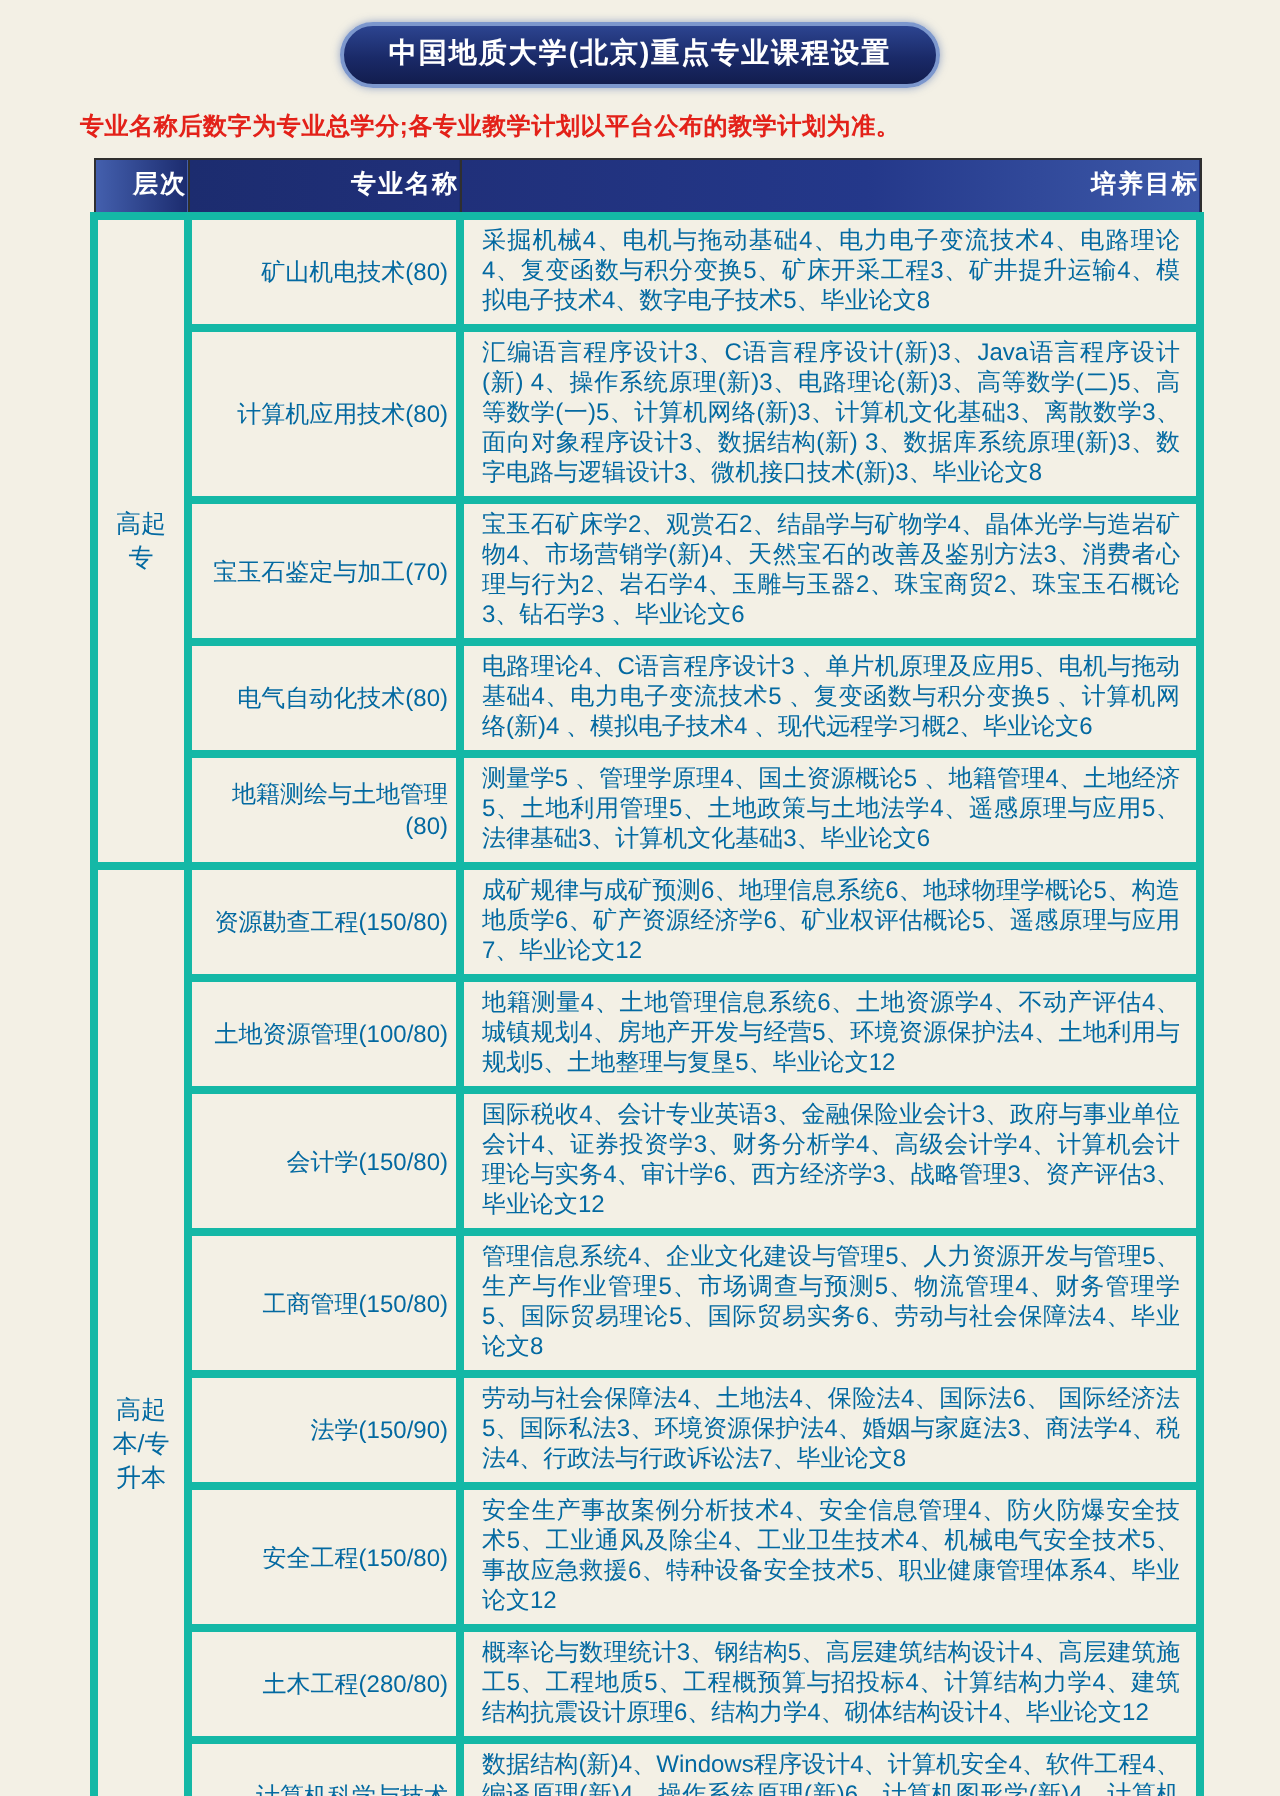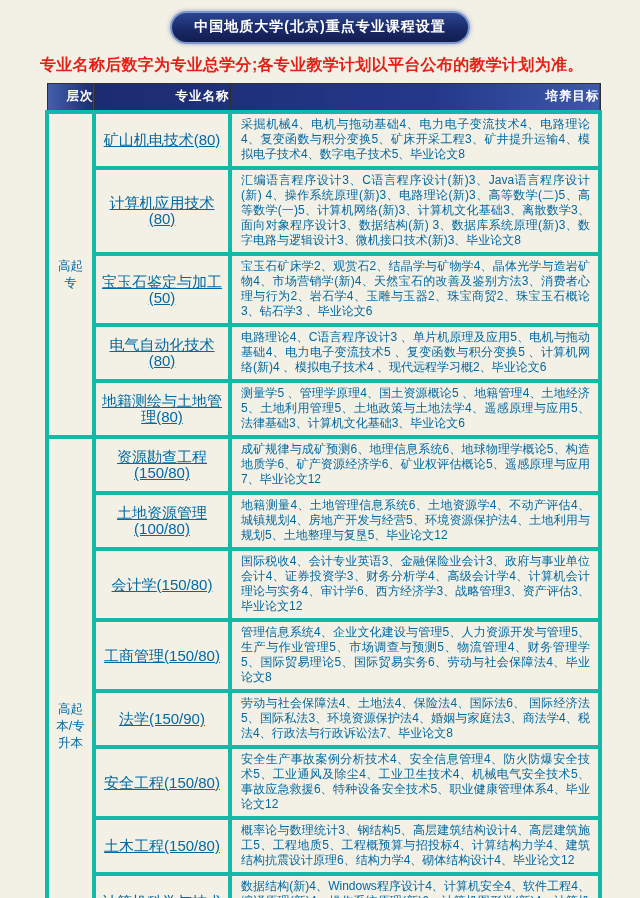--- a/index.html
+++ b/index.html
@@ -22,21 +22,21 @@
     font-size:14px;
     font-weight:bold;
     letter-spacing:1px;
     padding:5px 22px 6px 22px;
     box-shadow:0 0 4px rgba(70,100,170,.55);
     white-space:nowrap;
   }
   .notice{
     margin:11px 0 7px 40px;
     color:#e32119;
-    font-size:16px;
+    font-size:12px;
     font-weight:bold;
     letter-spacing:.3px;
   }
   table.courses{
     margin-left:45px;
     width:553px;
     border-collapse:collapse;
     table-layout:fixed;
     border:1.5px solid #2f2f2f;
   }
@@ -60,25 +60,24 @@
     color:#0369a1;
     vertical-align:middle;
   }
   td.level-cell{
     text-align:center;
     font-size:12.5px;
     padding:16px 3px;
     line-height:17px;
   }
   td.major-cell{
-    text-align:center;
-    font-size:15px;
+    text-align:right;
+    font-size:12px;
     padding:2px 4px;
     line-height:16px;
-    text-decoration:underline;
   }
   td.obj-cell{
     font-size:12px;
     line-height:15px;
     padding:3px 8px 4px 9px;
     text-align:justify;
   }
 </style>
 </head>
 <body>
@@ -106,21 +105,21 @@
       <tr>
         <td rowspan="5" class="level-cell">高起专</td>
         <td class="major-cell">矿山机电技术(80)</td>
         <td class="obj-cell">采掘机械4、电机与拖动基础4、电力电子变流技术4、电路理论4、复变函数与积分变换5、矿床开采工程3、矿井提升运输4、模拟电子技术4、数字电子技术5、毕业论文8</td>
       </tr>
       <tr>
         <td class="major-cell">计算机应用技术(80)</td>
         <td class="obj-cell">汇编语言程序设计3、C语言程序设计(新)3、Java语言程序设计(新) 4、操作系统原理(新)3、电路理论(新)3、高等数学(二)5、高等数学(一)5、计算机网络(新)3、计算机文化基础3、离散数学3、面向对象程序设计3、数据结构(新) 3、数据库系统原理(新)3、数字电路与逻辑设计3、微机接口技术(新)3、毕业论文8</td>
       </tr>
       <tr>
-        <td class="major-cell">宝玉石鉴定与加工(50)</td>
+        <td class="major-cell">宝玉石鉴定与加工(70)</td>
         <td class="obj-cell">宝玉石矿床学2、观赏石2、结晶学与矿物学4、晶体光学与造岩矿物4、市场营销学(新)4、天然宝石的改善及鉴别方法3、消费者心理与行为2、岩石学4、玉雕与玉器2、珠宝商贸2、珠宝玉石概论3、钻石学3 、毕业论文6</td>
       </tr>
       <tr>
         <td class="major-cell">电气自动化技术(80)</td>
         <td class="obj-cell">电路理论4、C语言程序设计3 、单片机原理及应用5、电机与拖动基础4、电力电子变流技术5 、复变函数与积分变换5 、计算机网络(新)4 、模拟电子技术4 、现代远程学习概2、毕业论文6</td>
       </tr>
       <tr>
         <td class="major-cell">地籍测绘与土地管理(80)</td>
         <td class="obj-cell">测量学5 、管理学原理4、国土资源概论5 、地籍管理4、土地经济5、土地利用管理5、土地政策与土地法学4、遥感原理与应用5、  法律基础3、计算机文化基础3、毕业论文6</td>
       </tr>
@@ -143,21 +142,21 @@
       </tr>
       <tr>
         <td class="major-cell">法学(150/90)</td>
         <td class="obj-cell">劳动与社会保障法4、土地法4、保险法4、国际法6、 国际经济法5、国际私法3、环境资源保护法4、婚姻与家庭法3、商法学4、税法4、行政法与行政诉讼法7、毕业论文8</td>
       </tr>
       <tr>
         <td class="major-cell">安全工程(150/80)</td>
         <td class="obj-cell">安全生产事故案例分析技术4、安全信息管理4、防火防爆安全技术5、工业通风及除尘4、工业卫生技术4、机械电气安全技术5、事故应急救援6、特种设备安全技术5、职业健康管理体系4、毕业论文12</td>
       </tr>
       <tr>
-        <td class="major-cell">土木工程(150/80)</td>
+        <td class="major-cell">土木工程(280/80)</td>
         <td class="obj-cell">概率论与数理统计3、钢结构5、高层建筑结构设计4、高层建筑施工5、工程地质5、工程概预算与招投标4、计算结构力学4、建筑结构抗震设计原理6、结构力学4、砌体结构设计4、毕业论文12</td>
       </tr>
       <tr>
         <td class="major-cell">计算机科学与技术(150/90)</td>
         <td class="obj-cell">数据结构(新)4、Windows程序设计4、计算机安全4、软件工程4、 编译原理(新)4、操作系统原理(新)6、计算机图形学(新)4、计算机网络(新)4、计算机系统结构(新)4、计算机组成原理(新)4、面向对象分析与设计4、数据库系统原理(新)4、毕业论文12</td>
       </tr>
       <tr>
         <td class="major-cell">电气工程及其自动化 (150/80)</td>
         <td class="obj-cell">单片机原理及应用4、电力拖动自动控制系4、电力系统保护原理4、工厂电气控制技术4、供配电实用技术4、检测与信号处理技术5、控制系统数字仿真4、嵌入式操作系统4、现代控制理论4、自动控制原理4、毕业论文12</td>
       </tr>

